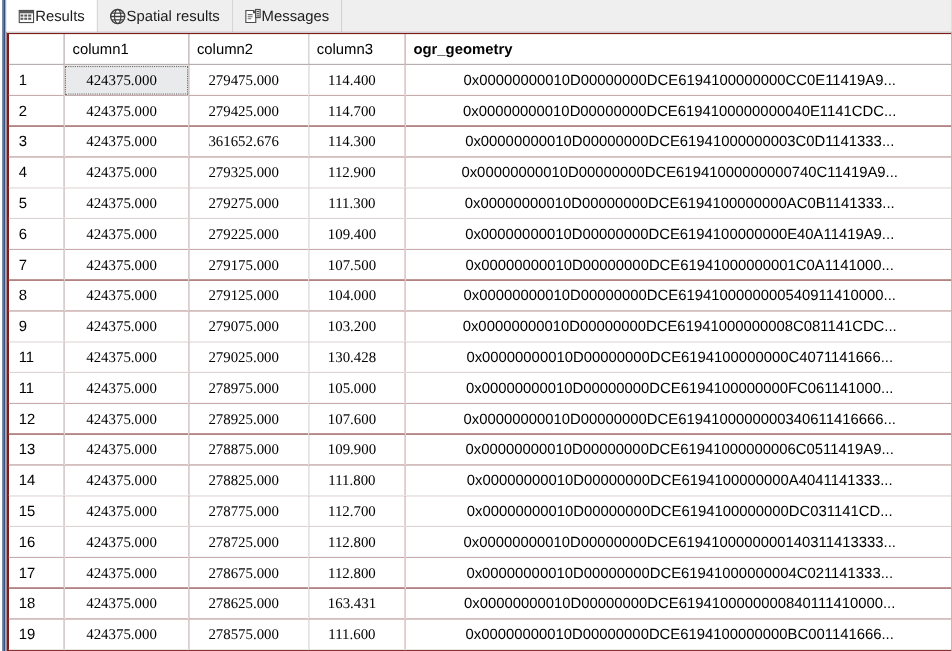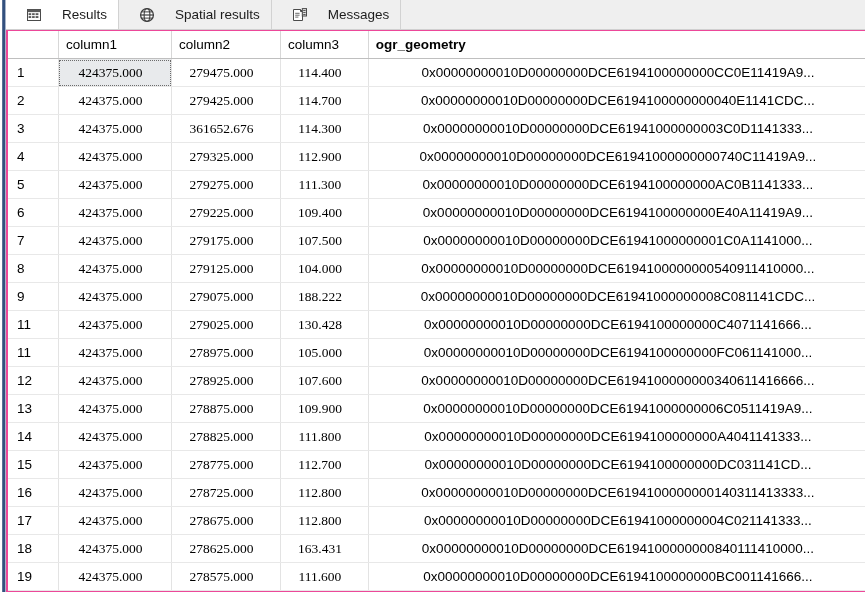--- a/index.html
+++ b/index.html
@@ -51,22 +51,22 @@
   .tabstrip .tabs-inner {
     position: absolute;
     left: 0; top: 0;
     height: 29px;
     display: flex;
     align-items: stretch;
   }
   .tab {
     display: flex;
     align-items: center;
-    gap: 20px;
-    padding: 0 11px 0 20px;
+    gap: 0;
+    padding: 0 11px 0 10px;
     height: 29px;
     box-sizing: border-box;
     background: #efefef;
     border-right: 1px solid #d2d2d2;
     cursor: default;
     white-space: nowrap;
   }
   .tab.active {
     background: #ffffff;
     border-right: 1px solid #d2d2d2;
@@ -82,21 +82,21 @@
     position: relative;
     flex: 0 0 16px;
   }
   .tab-icon svg { display: block; }
 
   
   .gridwrap {
     position: absolute;
     left: 6px; top: 29px;
     width: 859px; height: 563px;
-    background: #ec4899;
+    background: #7f1d1d;
     box-sizing: border-box;
     overflow: hidden;
   }
   .grid-border-top {
     position: absolute;
     left: 0; top: 0; right: 0;
     height: 1px;
     background: #cfcfcf;
   }
   table.grid {
@@ -305,21 +305,21 @@
             <td class="rownum">8</td>
             <td class="num">424375.000</td>
             <td class="num">279125.000</td>
             <td class="num">104.000</td>
             <td class="geom">0x00000000010D00000000DCE6194100000000540911410000...</td>
           </tr>
           <tr>
             <td class="rownum">9</td>
             <td class="num">424375.000</td>
             <td class="num">279075.000</td>
-            <td class="num">188.222</td>
+            <td class="num">103.200</td>
             <td class="geom">0x00000000010D00000000DCE61941000000008C081141CDC...</td>
           </tr>
           <tr>
             <td class="rownum">11</td>
             <td class="num">424375.000</td>
             <td class="num">279025.000</td>
             <td class="num">130.428</td>
             <td class="geom">0x00000000010D00000000DCE6194100000000C4071141666...</td>
           </tr>
           <tr>

